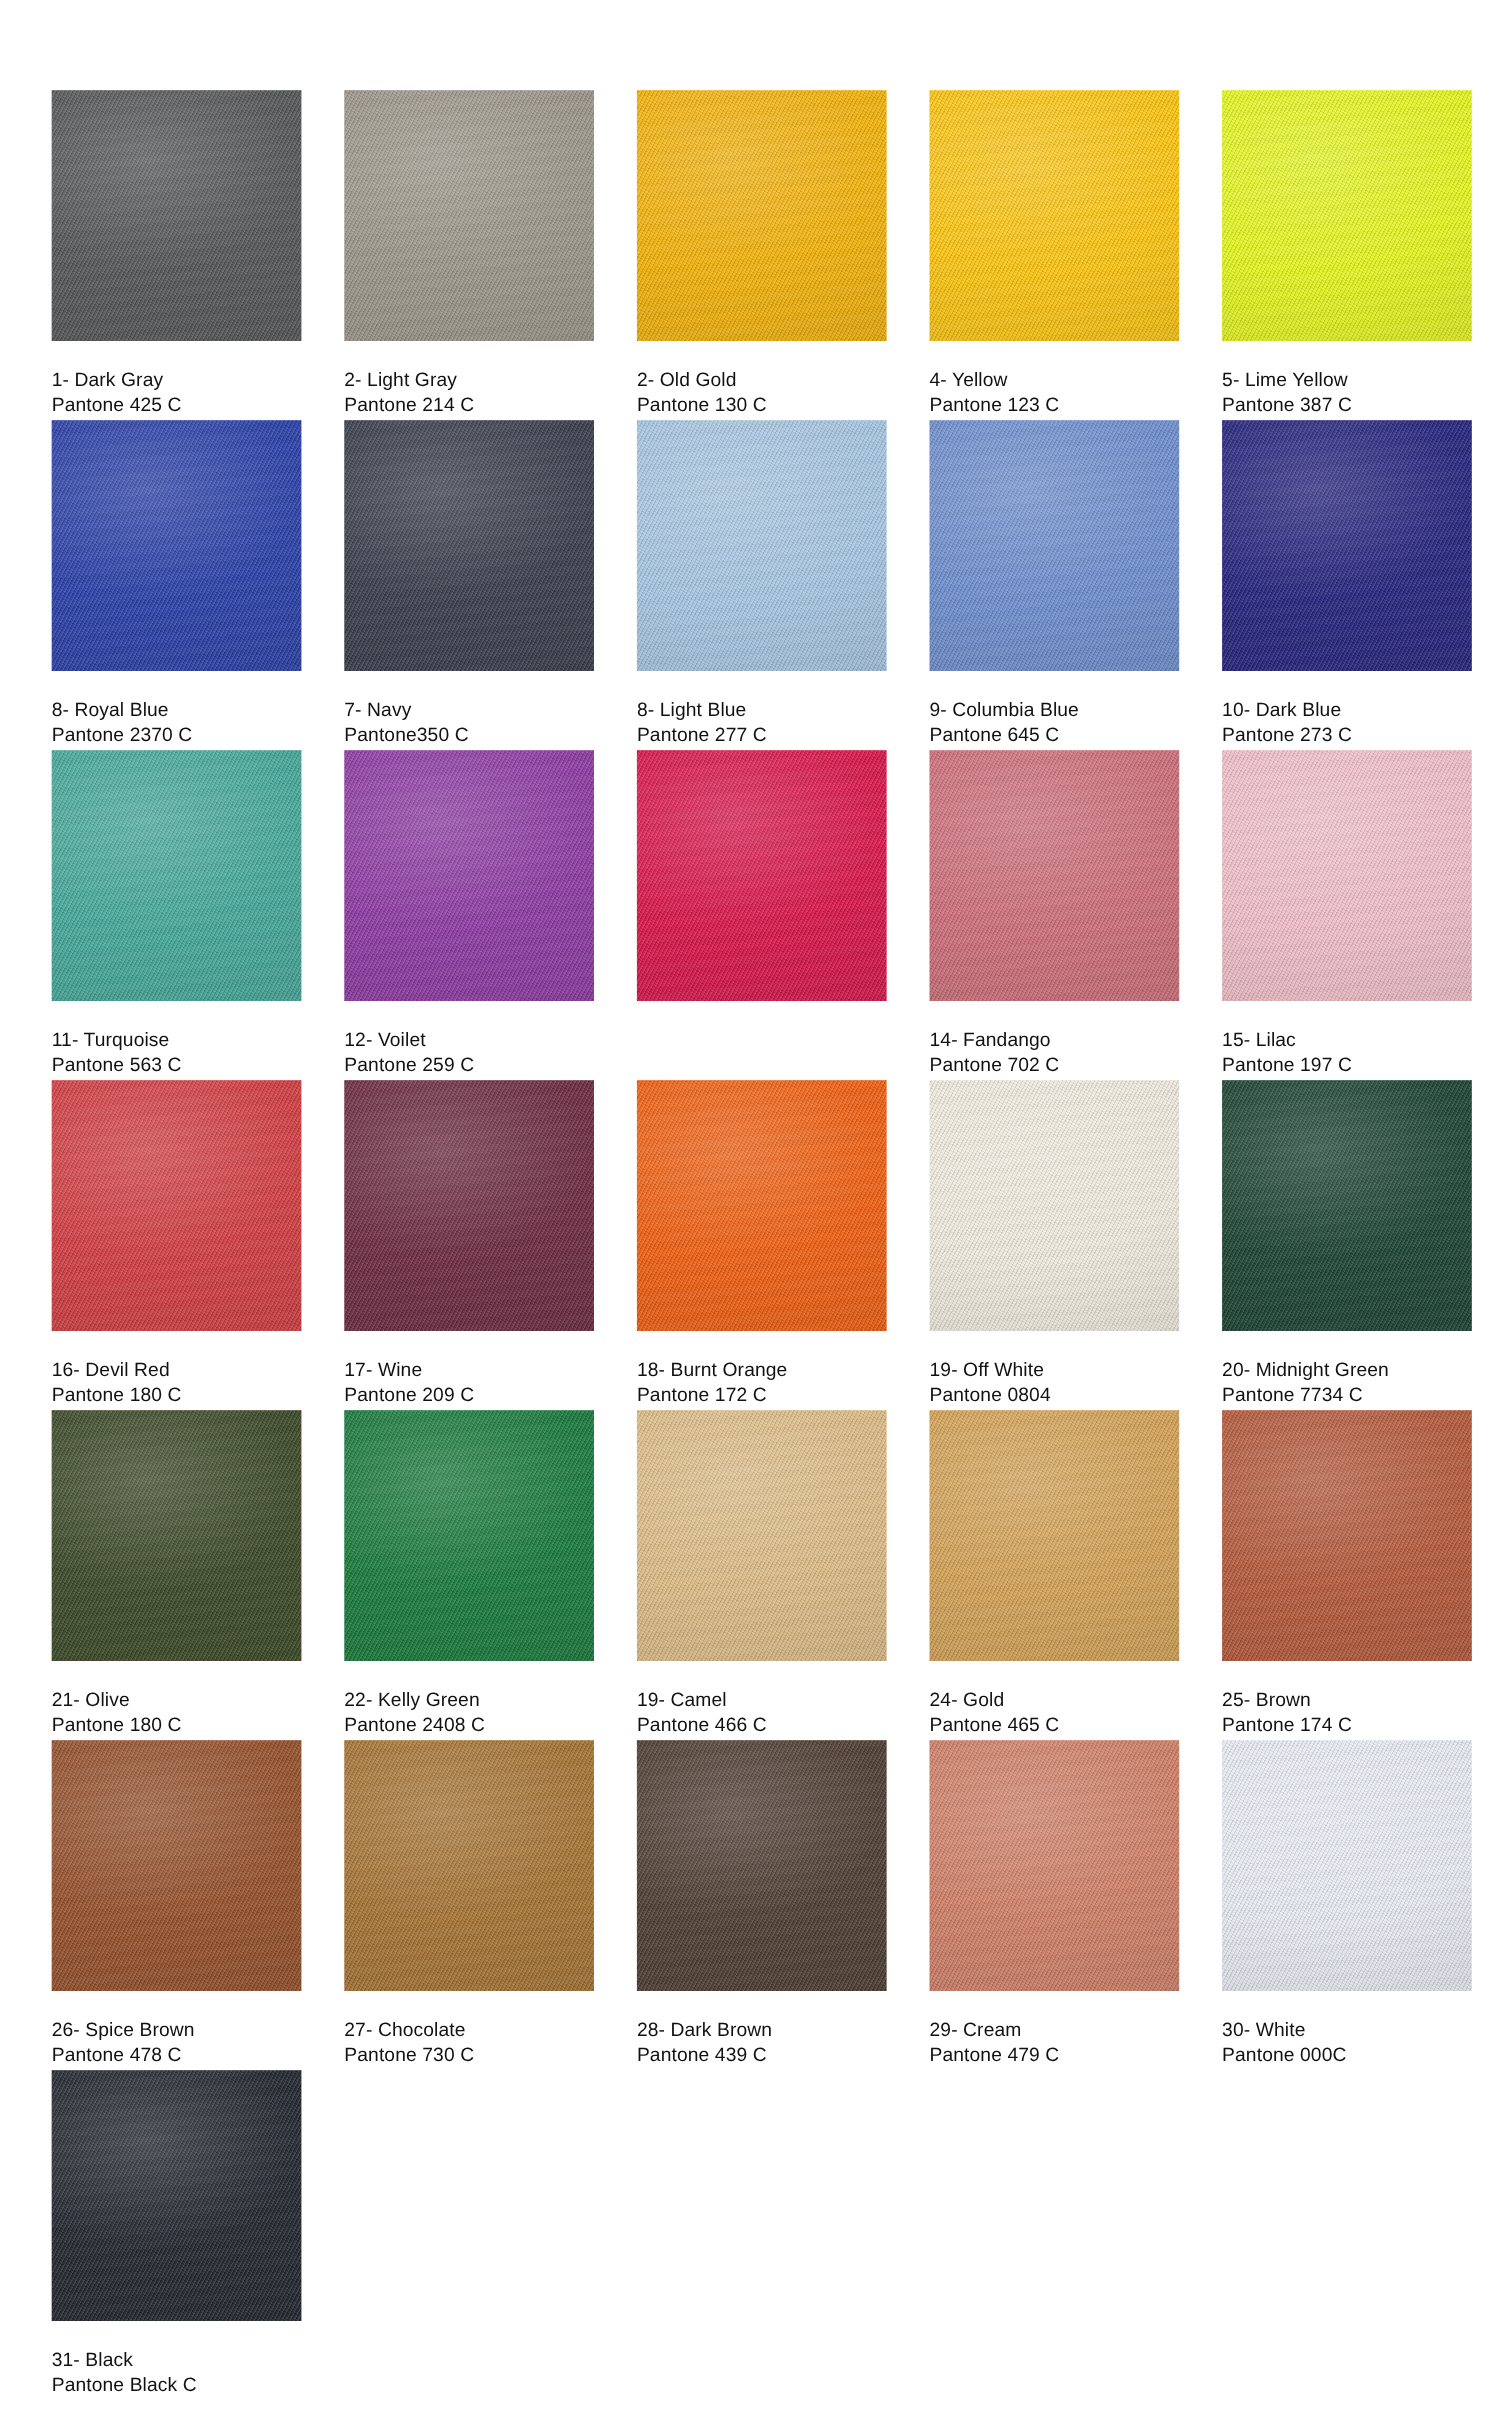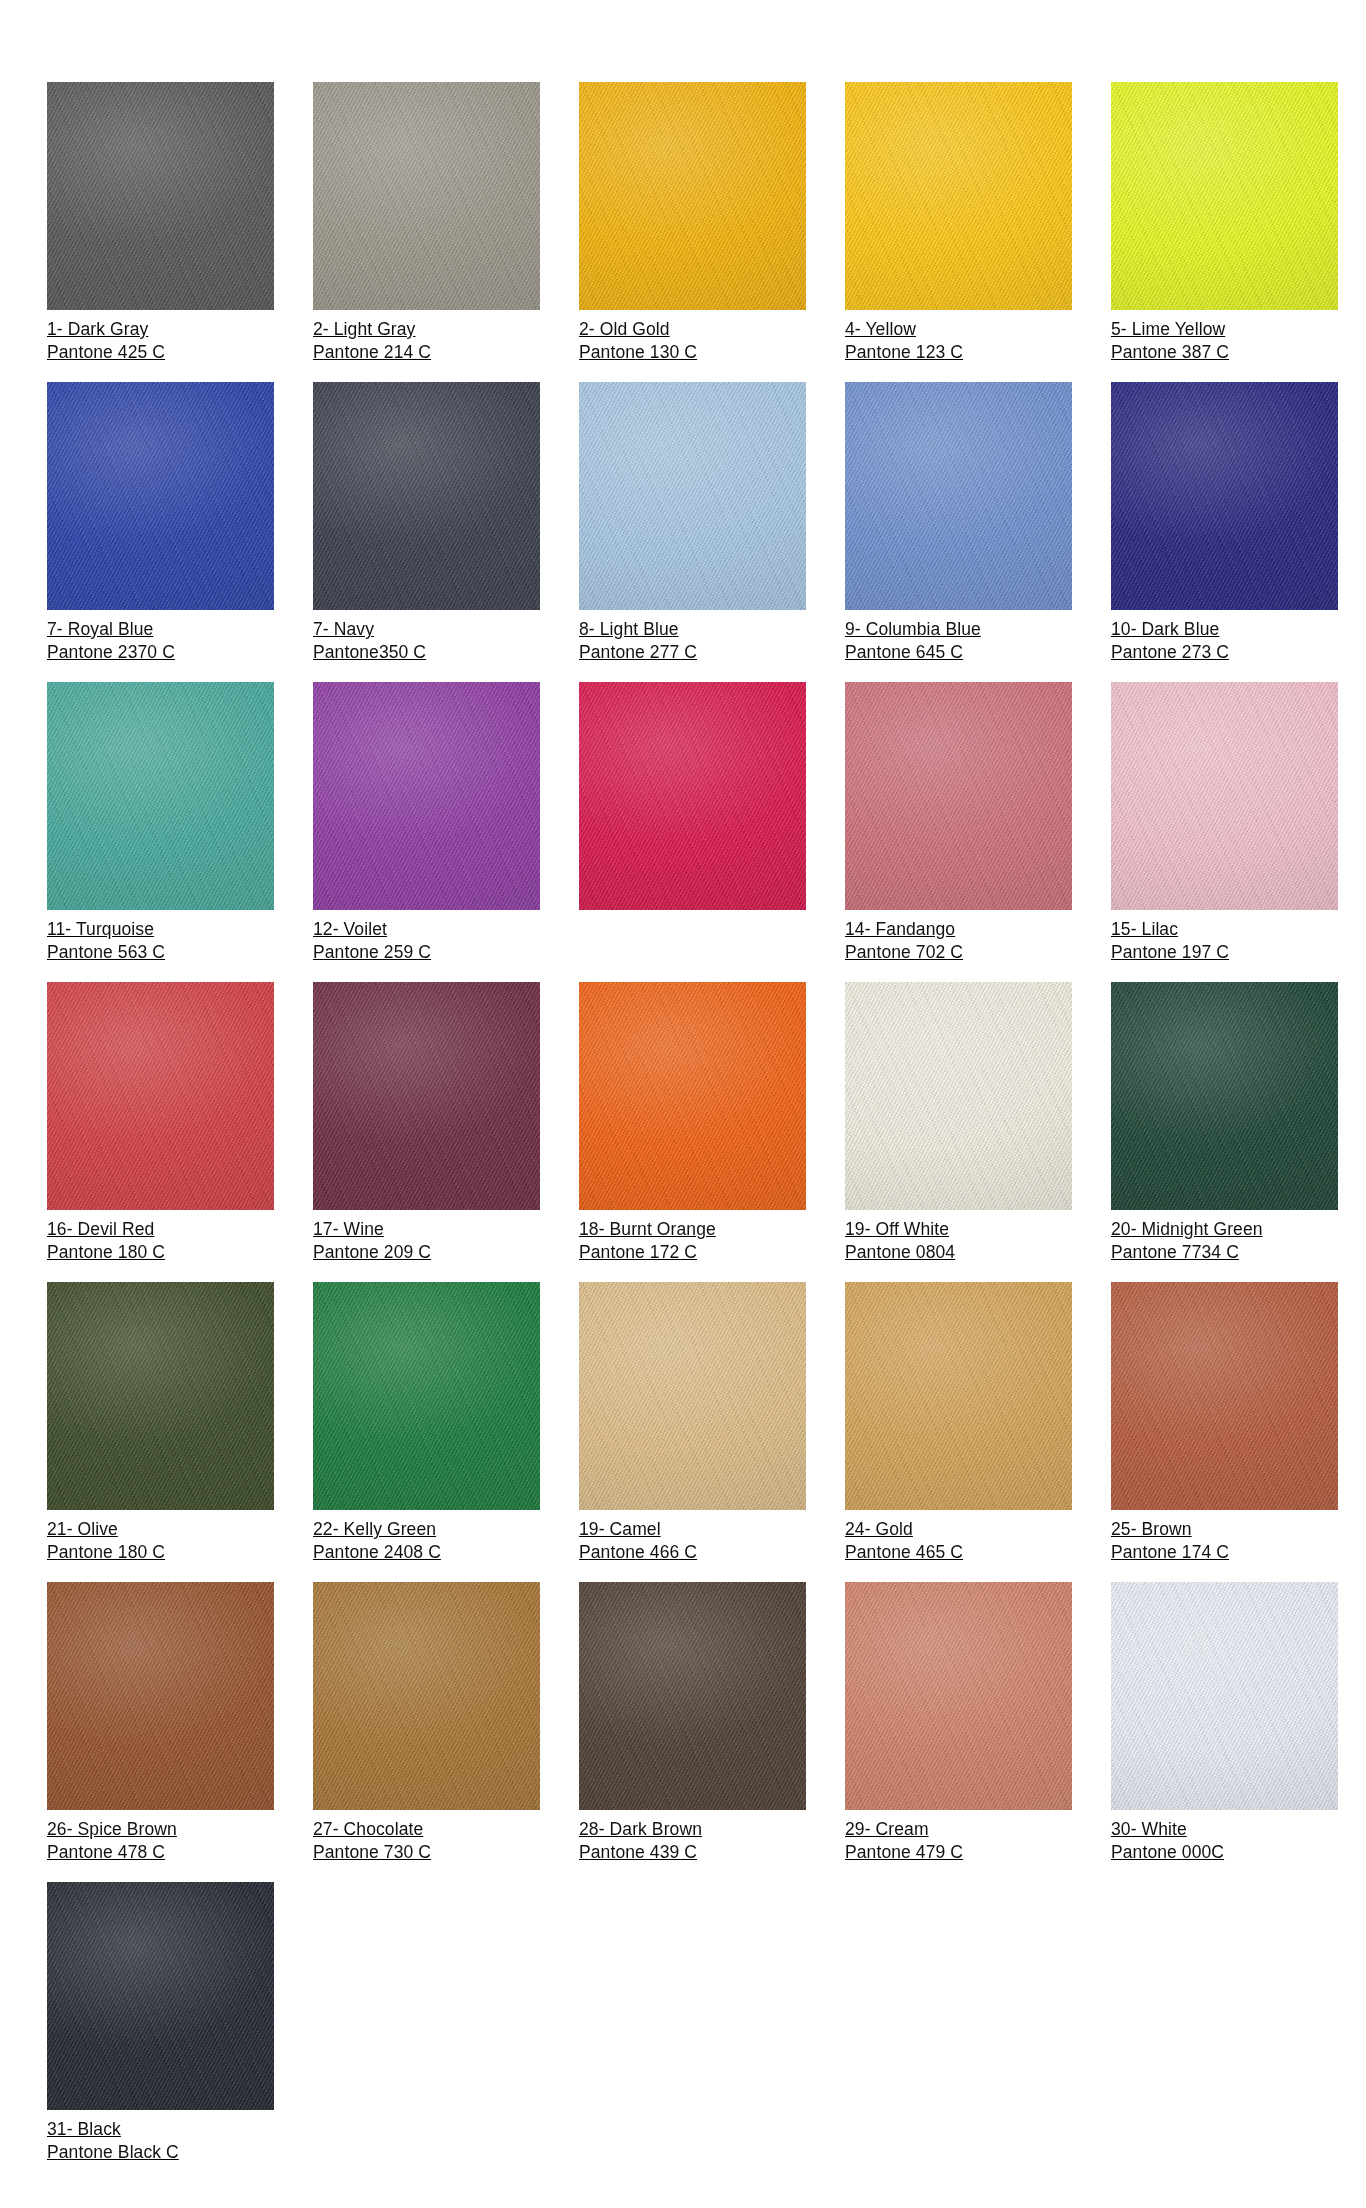--- a/index.html
+++ b/index.html
@@ -77,23 +77,22 @@
         rgba(0,0,0,0.05) 0px,
         rgba(0,0,0,0.05) 1px,
         rgba(255,255,255,0.03) 1px,
         rgba(255,255,255,0.03) 2.6px
       ),
       radial-gradient(120% 85% at 38% 28%, rgba(255,255,255,0.16) 0%, rgba(255,255,255,0.0) 52%, rgba(0,0,0,0.07) 100%);
     pointer-events: none;
   }
 
   .swatch-caption {
-    padding-top: 8px;
+    padding-top: 24px;
     line-height: 1.30;
-    text-decoration: underline;
   }
 
   .swatch-name,
   .swatch-pantone {
     display: block;
     font-size: 17.5px;
     font-weight: 400;
     letter-spacing: 0.1px;
     color: #111111;
     white-space: nowrap;
@@ -135,21 +134,21 @@
       <div class="swatch-cell">
         <div class="swatch-chip" style="background-color: rgb(228, 245, 33);"></div>
         <div class="swatch-caption">
           <span class="swatch-name">5- Lime Yellow</span>
           <span class="swatch-pantone">Pantone 387 C</span>
         </div>
       </div>
       <div class="swatch-cell">
         <div class="swatch-chip" style="background-color: rgb(43, 65, 168);"></div>
         <div class="swatch-caption">
-          <span class="swatch-name">7- Royal Blue</span>
+          <span class="swatch-name">8- Royal Blue</span>
           <span class="swatch-pantone">Pantone 2370 C</span>
         </div>
       </div>
       <div class="swatch-cell">
         <div class="swatch-chip" style="background-color: rgb(58, 62, 76);"></div>
         <div class="swatch-caption">
           <span class="swatch-name">7- Navy</span>
           <span class="swatch-pantone">Pantone350 C</span>
         </div>
       </div>

